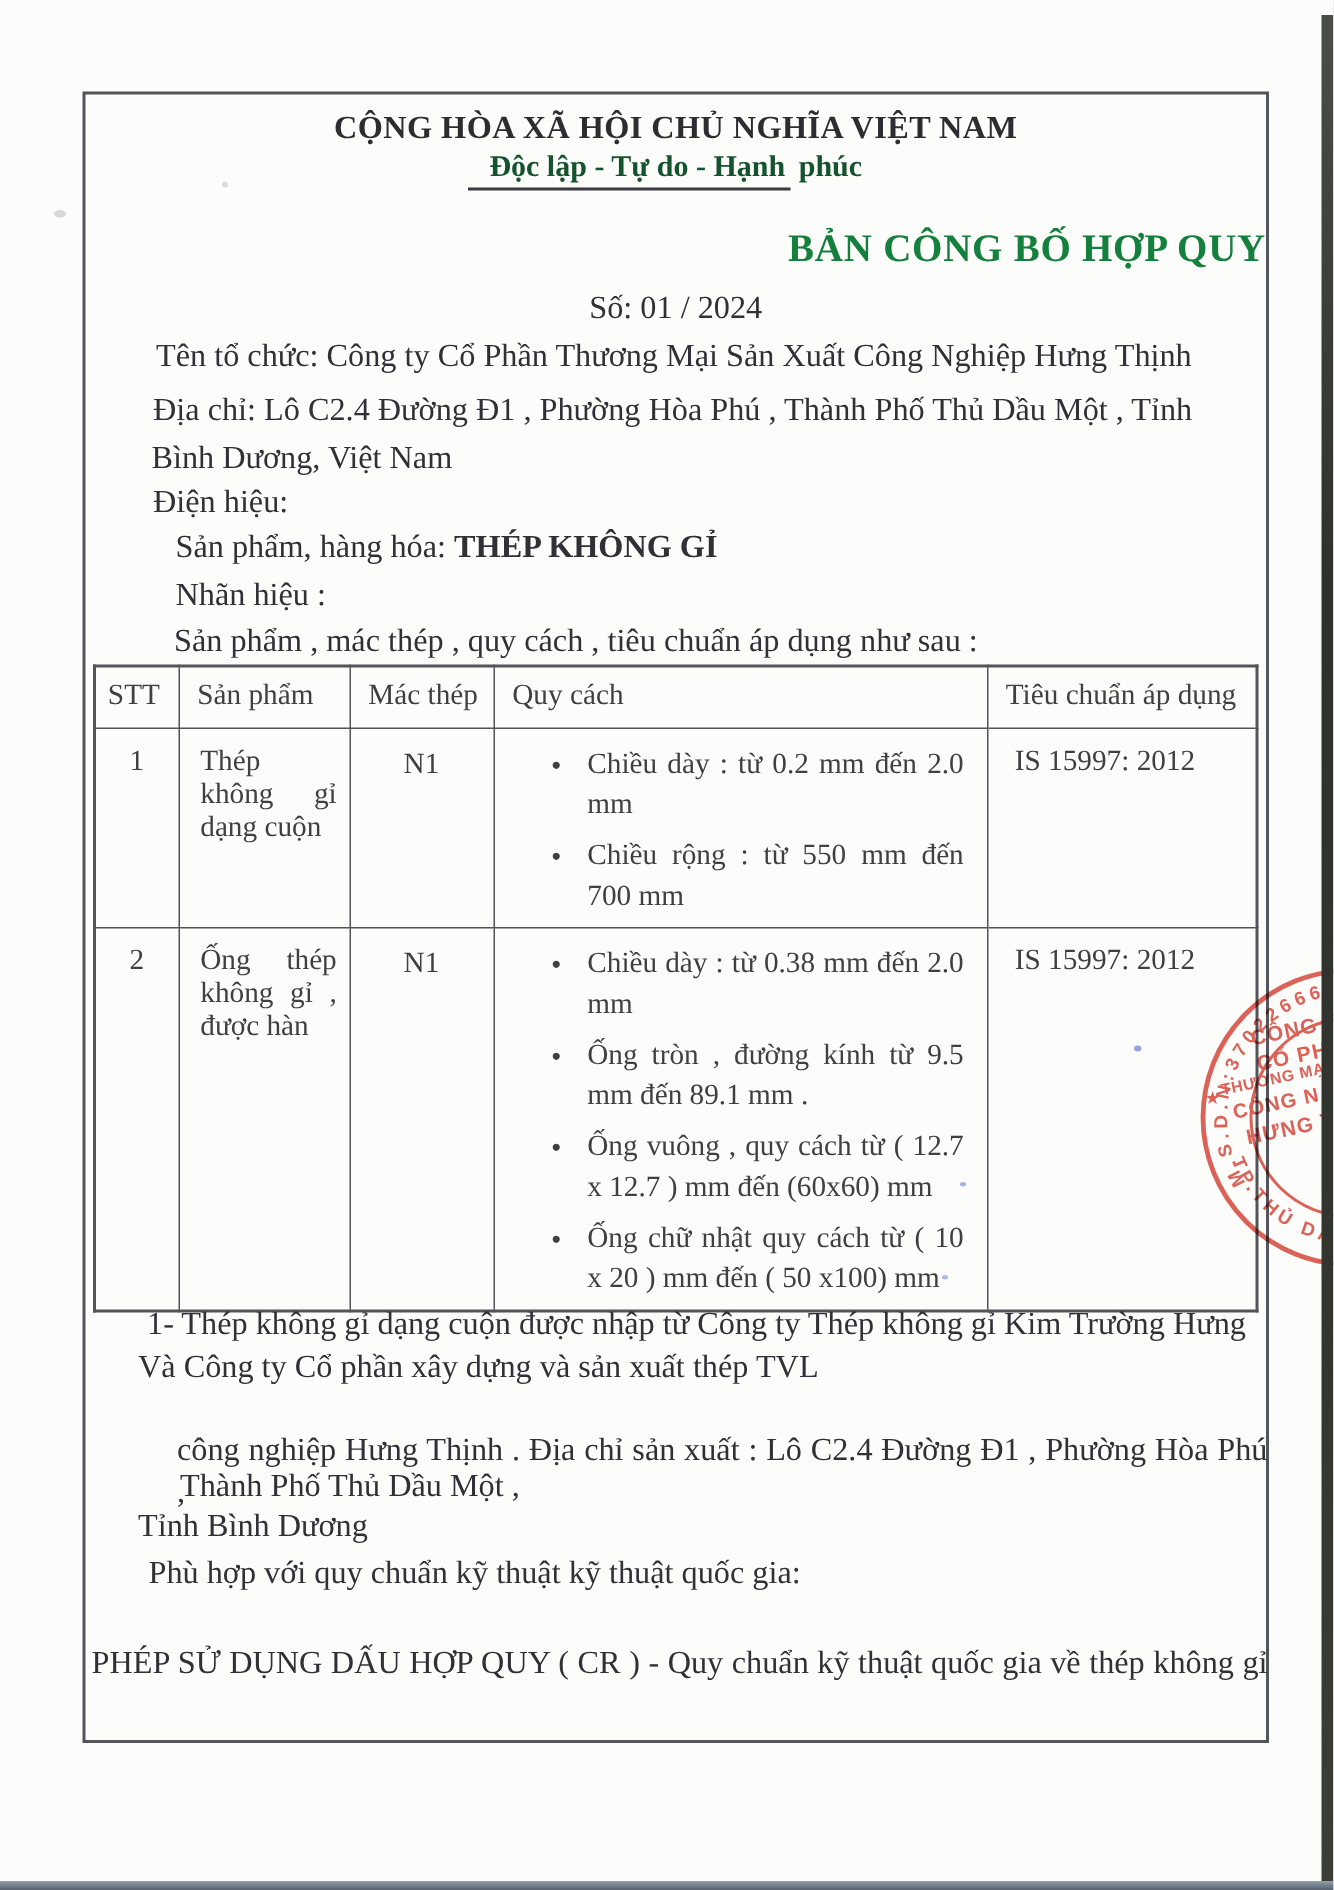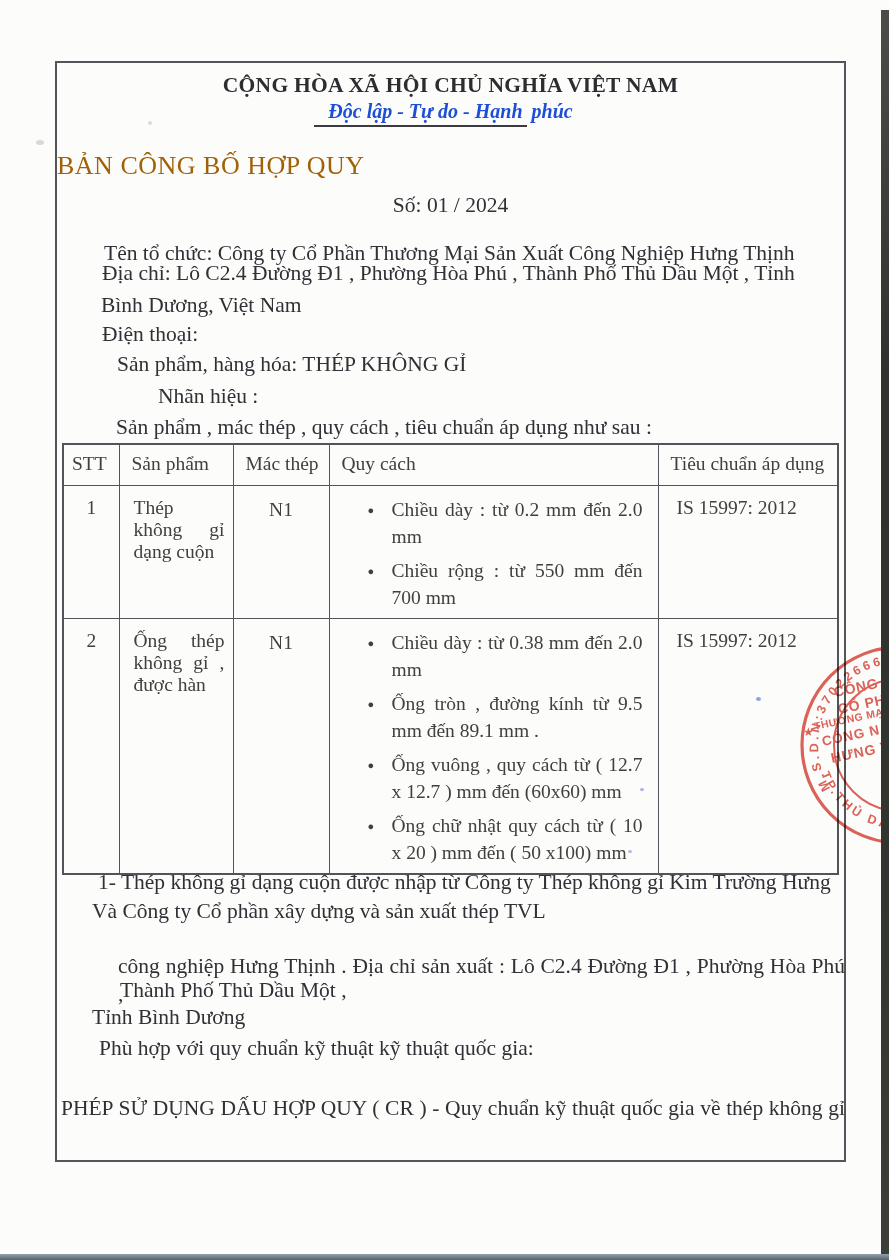--- a/index.html
+++ b/index.html
@@ -27,34 +27,34 @@
     position:absolute; left:55px; top:61px; width:791px; height:1101px;
     border:2px solid #54555a;
   }
   .abs { position:absolute; }
   .ln { position:absolute; font-size:21.5px; line-height:28px; white-space:nowrap; }
   .jlast { text-align:justify; text-align-last:justify; white-space:normal; }
 
   .nat-line1 { top:10px; left:0; width:100%; text-align:center;
     font-weight:bold; font-size:21.5px; letter-spacing:.3px; color:#2c2c31; }
   .nat-line2 { top:37px; left:0; width:100%; text-align:center;
-    font-weight:bold; font-size:20px; color:#1d4ed8;font-style:italic; }
+    font-weight:bold; font-size:20px; color:#14532d; }
   .nat-line2 .u { border-bottom:2.5px solid #3a3a40; padding:0 4px 3px 14px; margin-left:-14px; }
-  .doc-title { top:88px; left:0; width:100%; text-align:left;
-    font-weight:normal; font-size:26px; letter-spacing:.5px; color:#a16207; }
+  .doc-title { top:88px; left:0; width:100%; text-align:right;
+    font-weight:bold; font-size:26px; letter-spacing:.5px; color:#15803d; }
   .doc-number { top:130px; left:0; width:100%; text-align:center; font-size:21.5px; }
 
-  .org-line   { top:176px; left:47px; }
+  .org-line   { top:160px; left:47px; }
   .addr-line1 { top:196px; left:45px; }
   .addr-line2 { top:228px; left:44px; }
   .phone-line { top:257px; left:45px; }
   .prod-line  { top:287px; left:60px; }
-  .brand-line { top:319px; left:60px;margin-left:41px; }
+  .brand-line { top:319px; left:60px; }
   .intro-line { top:350px; left:59px; }
-  .bold { font-weight:normal;margin-top:48px; }
+  .bold { font-weight:bold;margin-top:48px; }
 
   table.spec {
     position:absolute; left:5px; top:380px; width:775px;
     border-collapse:collapse; table-layout:fixed;
     font-size:19.5px; color:#404040;
   }
   table.spec th, table.spec td { border:1.5px solid #53545a; vertical-align:top; }
   table.spec { border:2px solid #53545a; }
   th.c-stt { width:56px; } th.c-prod { width:114px; } th.c-grade { width:96px; }
   th.c-spec { width:329px; } th.c-std { width:180px; }
@@ -95,21 +95,21 @@
 
     <div class="abs nat-line1">CỘNG HÒA XÃ HỘI CHỦ NGHĨA VIỆT NAM</div>
     <div class="abs nat-line2"><span class="u">Độc lập - Tự do - Hạnh</span><span> phúc</span></div>
 
     <div class="abs doc-title">BẢN CÔNG BỐ HỢP QUY</div>
     <div class="abs doc-number">Số: 01 / 2024</div>
 
     <div class="ln org-line">Tên tổ chức: Công ty Cổ Phần Thương Mại Sản Xuất Công Nghiệp Hưng Thịnh</div>
     <div class="ln addr-line1">Địa chỉ: Lô C2.4 Đường Đ1 , Phường Hòa Phú , Thành Phố Thủ Dầu Một , Tỉnh</div>
     <div class="ln addr-line2">Bình Dương, Việt Nam</div>
-    <div class="ln phone-line">Điện thoại:</div>
+    <div class="ln phone-line">Điện hiệu:</div>
     <div class="ln prod-line"><span>Sản phẩm, hàng hóa: </span><span class="bold">THÉP KHÔNG GỈ</span></div>
     <div class="ln brand-line">Nhãn hiệu :</div>
     <div class="ln intro-line">Sản phẩm , mác thép , quy cách , tiêu chuẩn áp dụng như sau :</div>
 
     <table class="spec">
       <tbody>
           <tr class="hdr">
         <th class="c-stt">STT</th>
         <th class="c-prod">Sản phẩm</th>
         <th class="c-grade">Mác thép</th>

